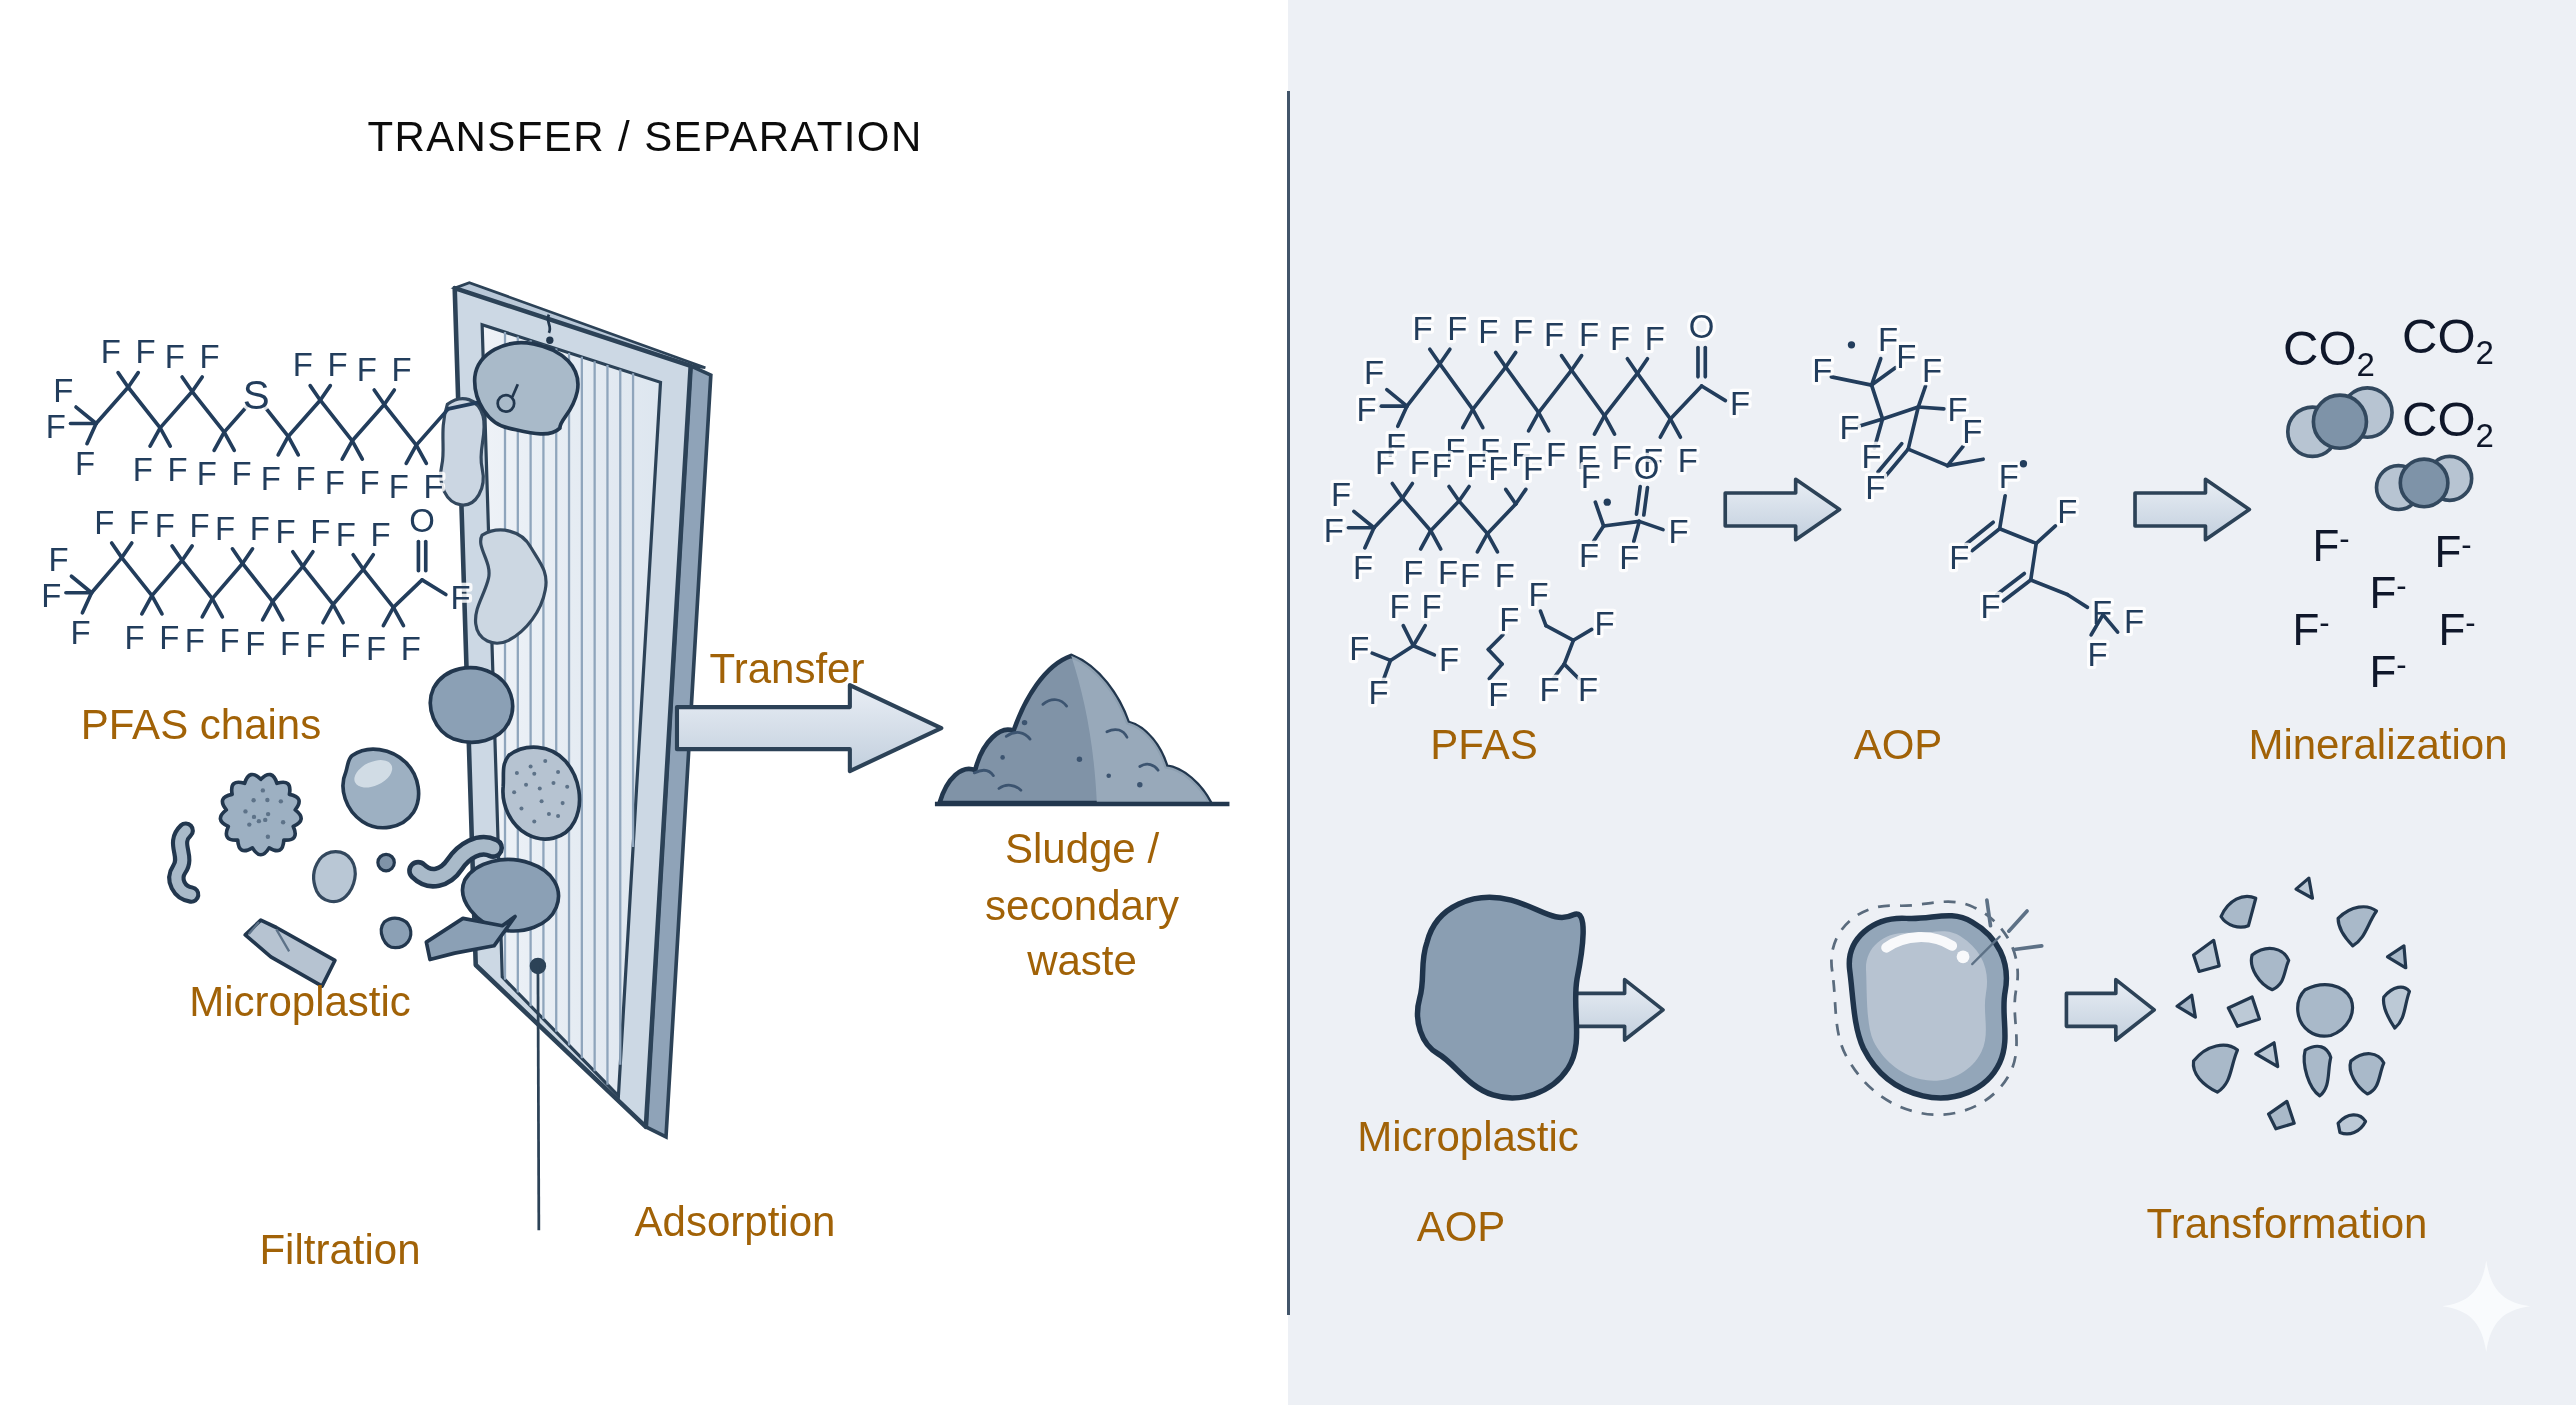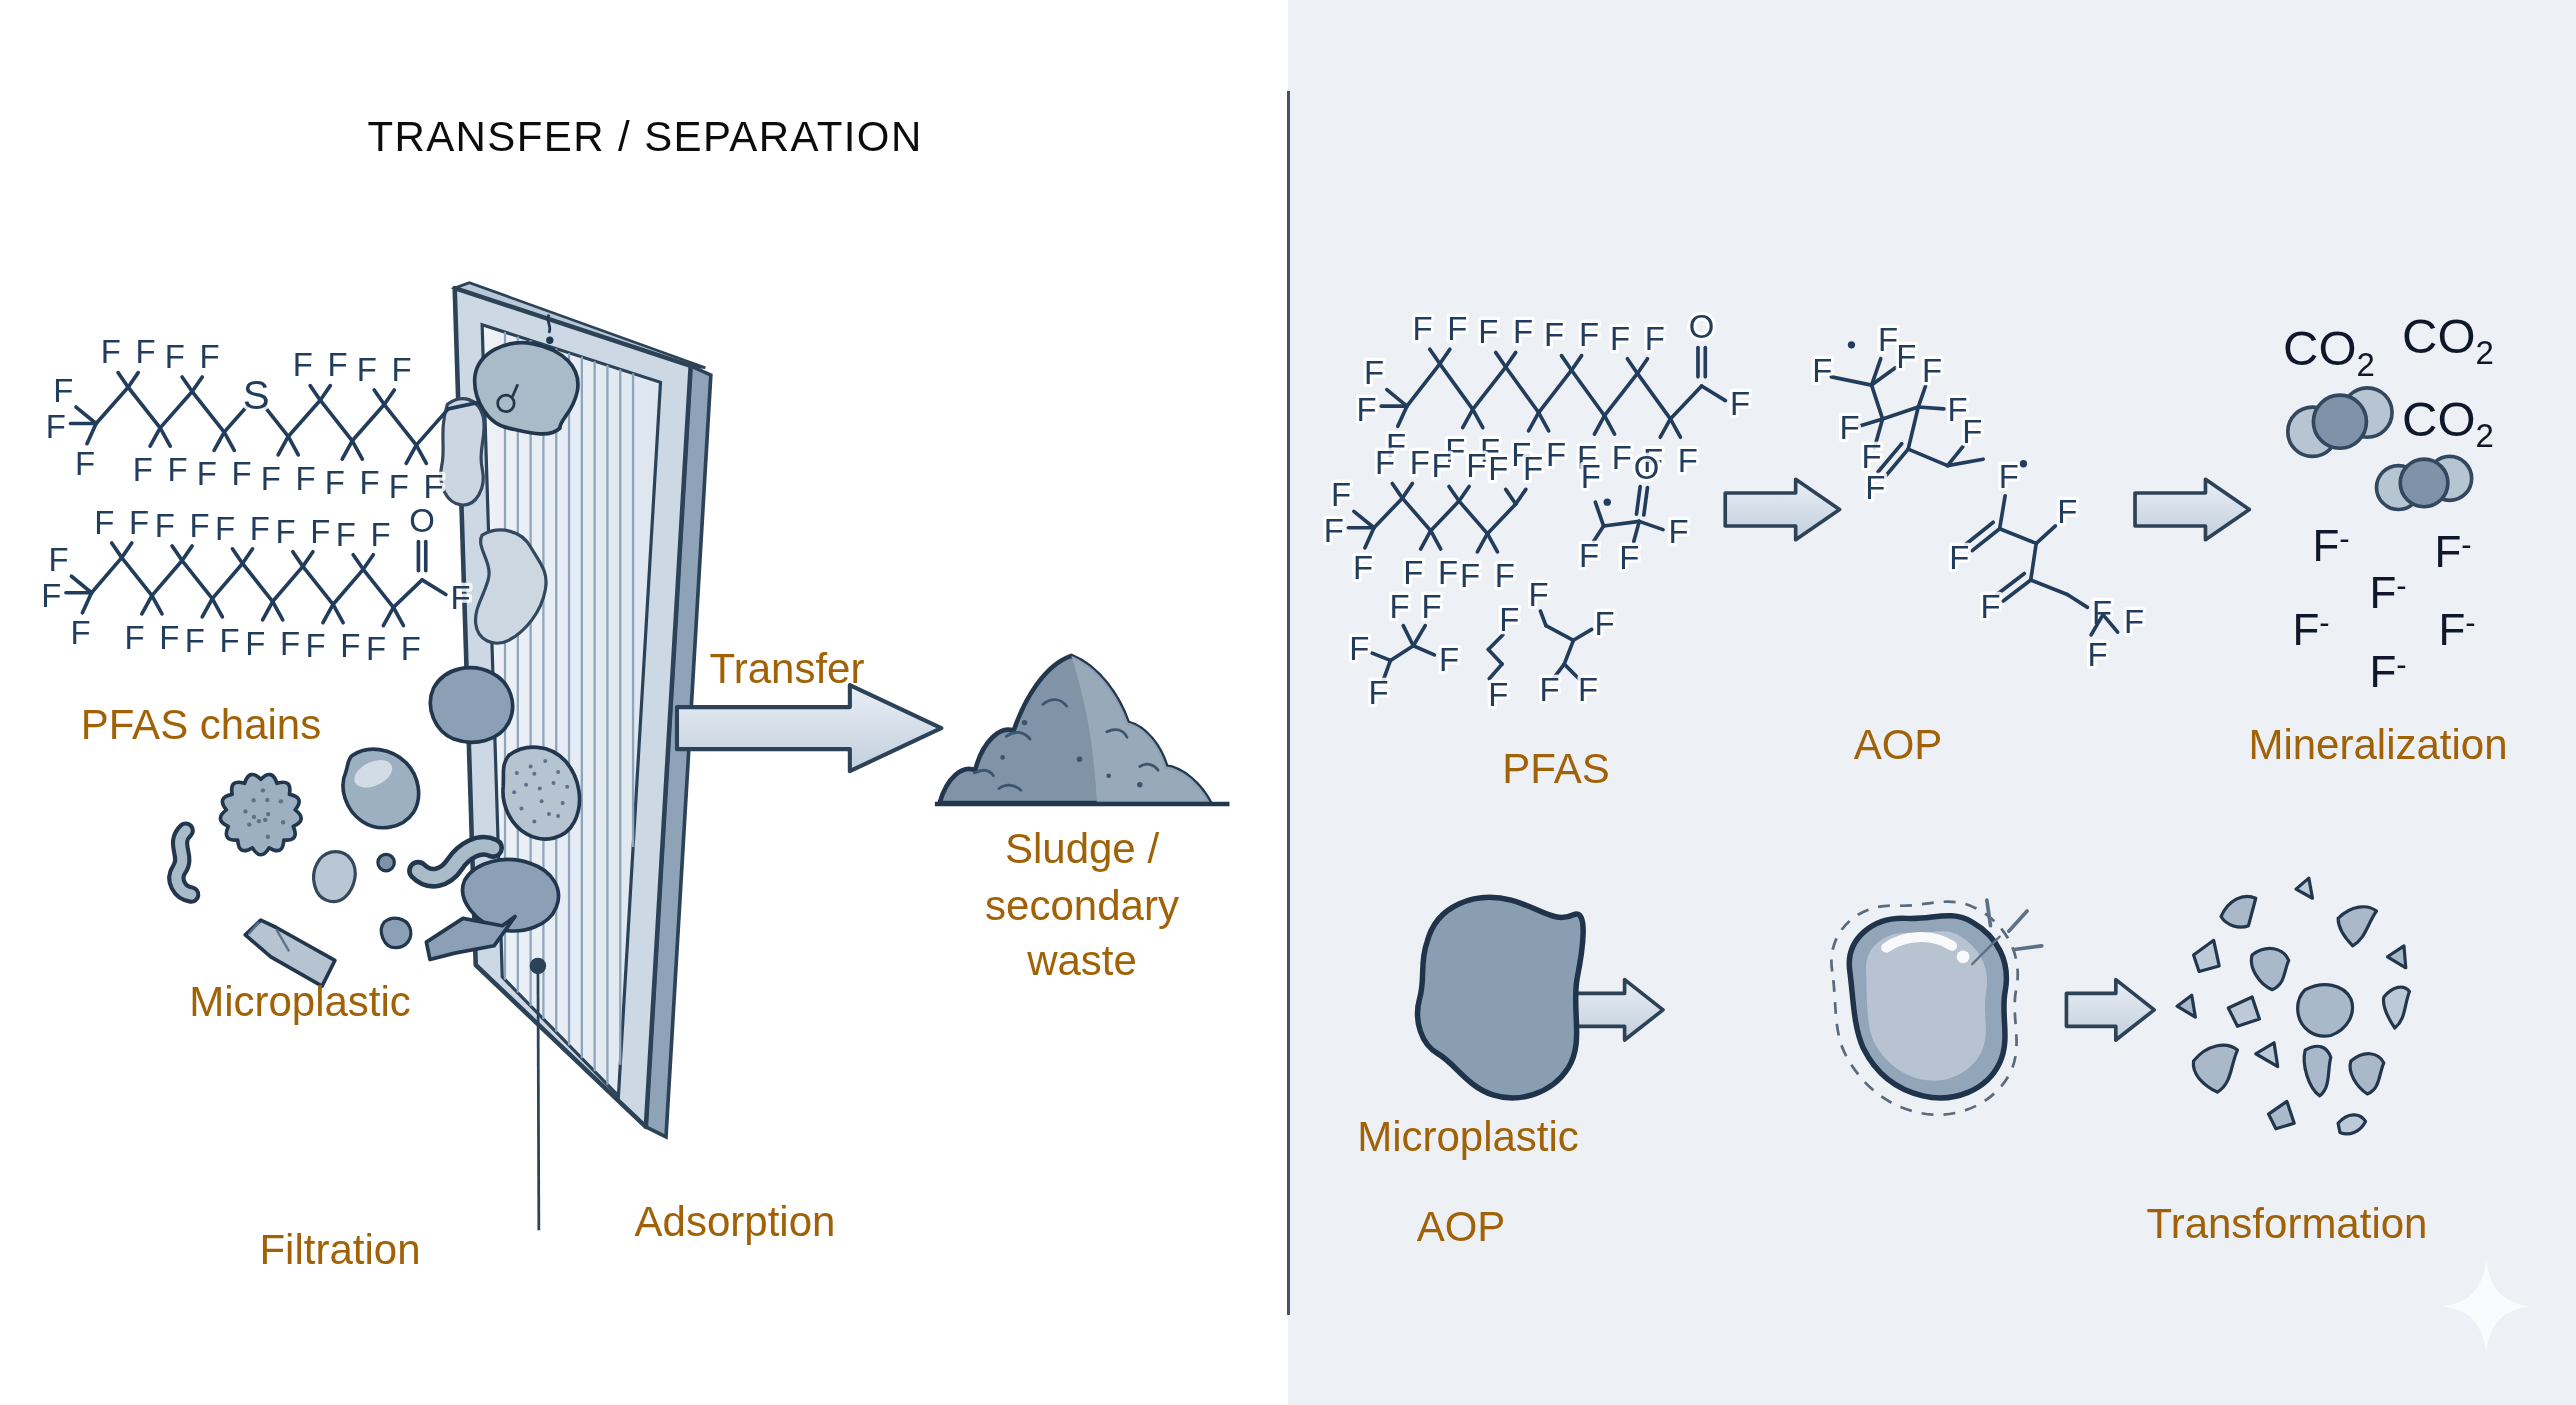--- a/index.html
+++ b/index.html
@@ -518,21 +518,21 @@
 
   <div class="lbl" style="left:201px;top:725px;">PFAS chains</div>
   <div class="lbl" style="left:300px;top:1002px;">Microplastic</div>
   <div class="lbl" style="left:340px;top:1222px;margin-top:28px;">Filtration</div>
   <div class="lbl" style="left:735px;top:1222px;">Adsorption</div>
   <div class="lbl" style="left:787px;top:669px;">Transfer</div>
   <div class="lbl" style="left:1082px;top:849px;">Sludge /</div>
   <div class="lbl" style="left:1082px;top:906px;">secondary</div>
   <div class="lbl" style="left:1082px;top:961px;">waste</div>
 
-  <div class="lbl" style="left:1556px;top:745px;margin-top:24px;">PFAS</div>
+  <div class="lbl" style="left:1484px;top:745px;">PFAS</div>
   <div class="lbl" style="left:1898px;top:745px;">AOP</div>
   <div class="lbl" style="left:2378px;top:745px;">Mineralization</div>
   <div class="lbl" style="left:1468px;top:1137px;">Microplastic</div>
   <div class="lbl" style="left:1461px;top:1227px;">AOP</div>
   <div class="lbl" style="left:2287px;top:1224px;">Transformation</div>
 
 <div class="chem" style="left: 2329px; top: 352px;"><span class="main">CO</span><sub>2</sub></div>
     <div class="chem" style="left: 2448px; top: 340px;"><span class="main">CO</span><sub>2</sub></div>
     <div class="chem" style="left: 2448px; top: 423px;"><span class="main">CO</span><sub>2</sub></div>
     <div class="chem ion" style="left: 2331px; top: 546px;"><span class="main">F</span><sup>-</sup></div>

